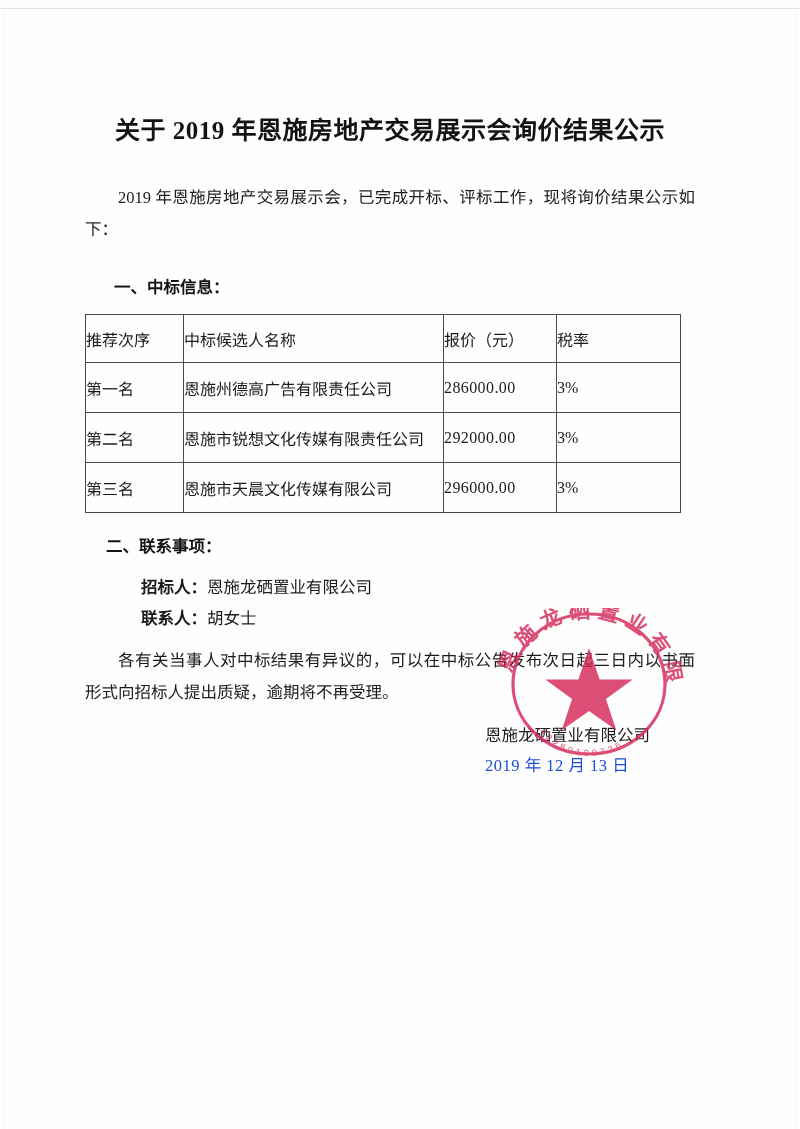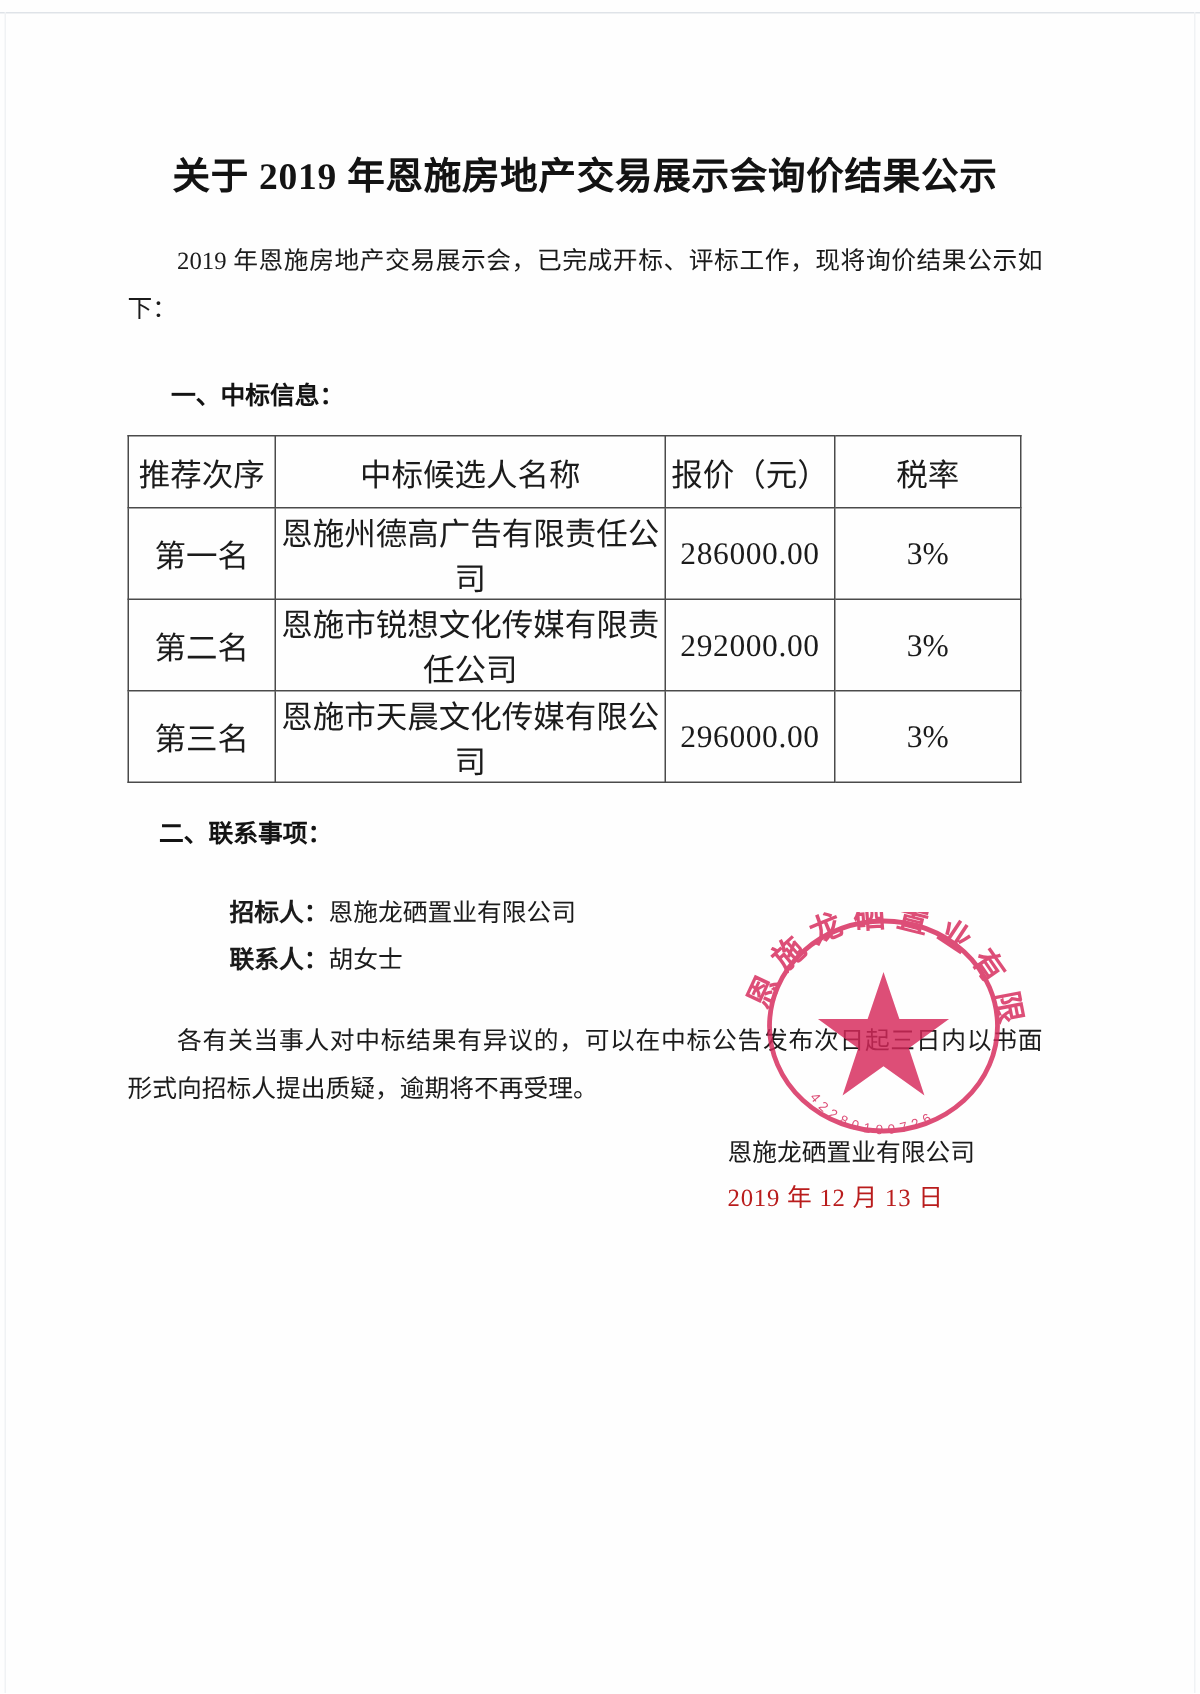--- a/index.html
+++ b/index.html
@@ -48,21 +48,21 @@
   }
 
   .content {
     position: absolute;
     left: 85px;
     top: 0;
     width: 610px;
   }
 
   .doc-title {
-    margin: 0;
+    margin: 12px;
     padding-top: 104px;
     text-align: center;
     font-size: 25px;
     font-weight: bold;
     letter-spacing: 0.5px;
     line-height: 1.2;
     color: #131313;
     font-family: "Liberation Serif", "DejaVu Serif", serif;
   }
 
@@ -88,23 +88,23 @@
 
   .bid-table {
     margin-top: 7px;
     border-collapse: collapse;
     width: 596px;
     table-layout: fixed;
   }
   .bid-table th,
   .bid-table td {
     border: 1px solid #4a4a4a;
-    text-align: center;
+    text-align: left;
     vertical-align: middle;
-    font-size: 21px;
+    font-size: 16px;
     font-weight: normal;
     color: #1b1b1b;
     padding: 0;
   }
   .bid-table th { height: 47px; }
   .bid-table td { height: 49px; }
   .col-rank   { width: 98px; }
   .col-name   { width: 260px; }
   .col-price  { width: 113px; }
   .col-tax    { width: 124px; }
@@ -116,21 +116,21 @@
     margin: 4px;
     padding-top: 16px;
     padding-left: 17px;
     font-size: 16.5px;
     font-weight: bold;
     line-height: 28px;
     color: #131313;
   }
 
   .contact-list {
-    margin: 16px;
+    margin: 4px;
     padding: 8px 0 0 0;
     list-style: none;
   }
   .contact-list li {
     padding-left: 52px;
     font-size: 16.5px;
     line-height: 30.5px;
     color: #1b1b1b;
   }
   .contact-label-bold { font-weight: bold; }
@@ -158,21 +158,21 @@
     line-height: 26px;
     color: #1b1b1b;
     white-space: nowrap;
   }
   .signature-date {
     position: absolute;
     left: 400px;
     top: 30px;
     font-size: 16.5px;
     line-height: 26px;
-    color: #b91c1c;
+    color: #1d4ed8;
     white-space: nowrap;
     letter-spacing: 0.5px;
   }
 
   
   .seal {
     position: absolute;
     left: 487px;
     top: 608px;
     width: 204px;

